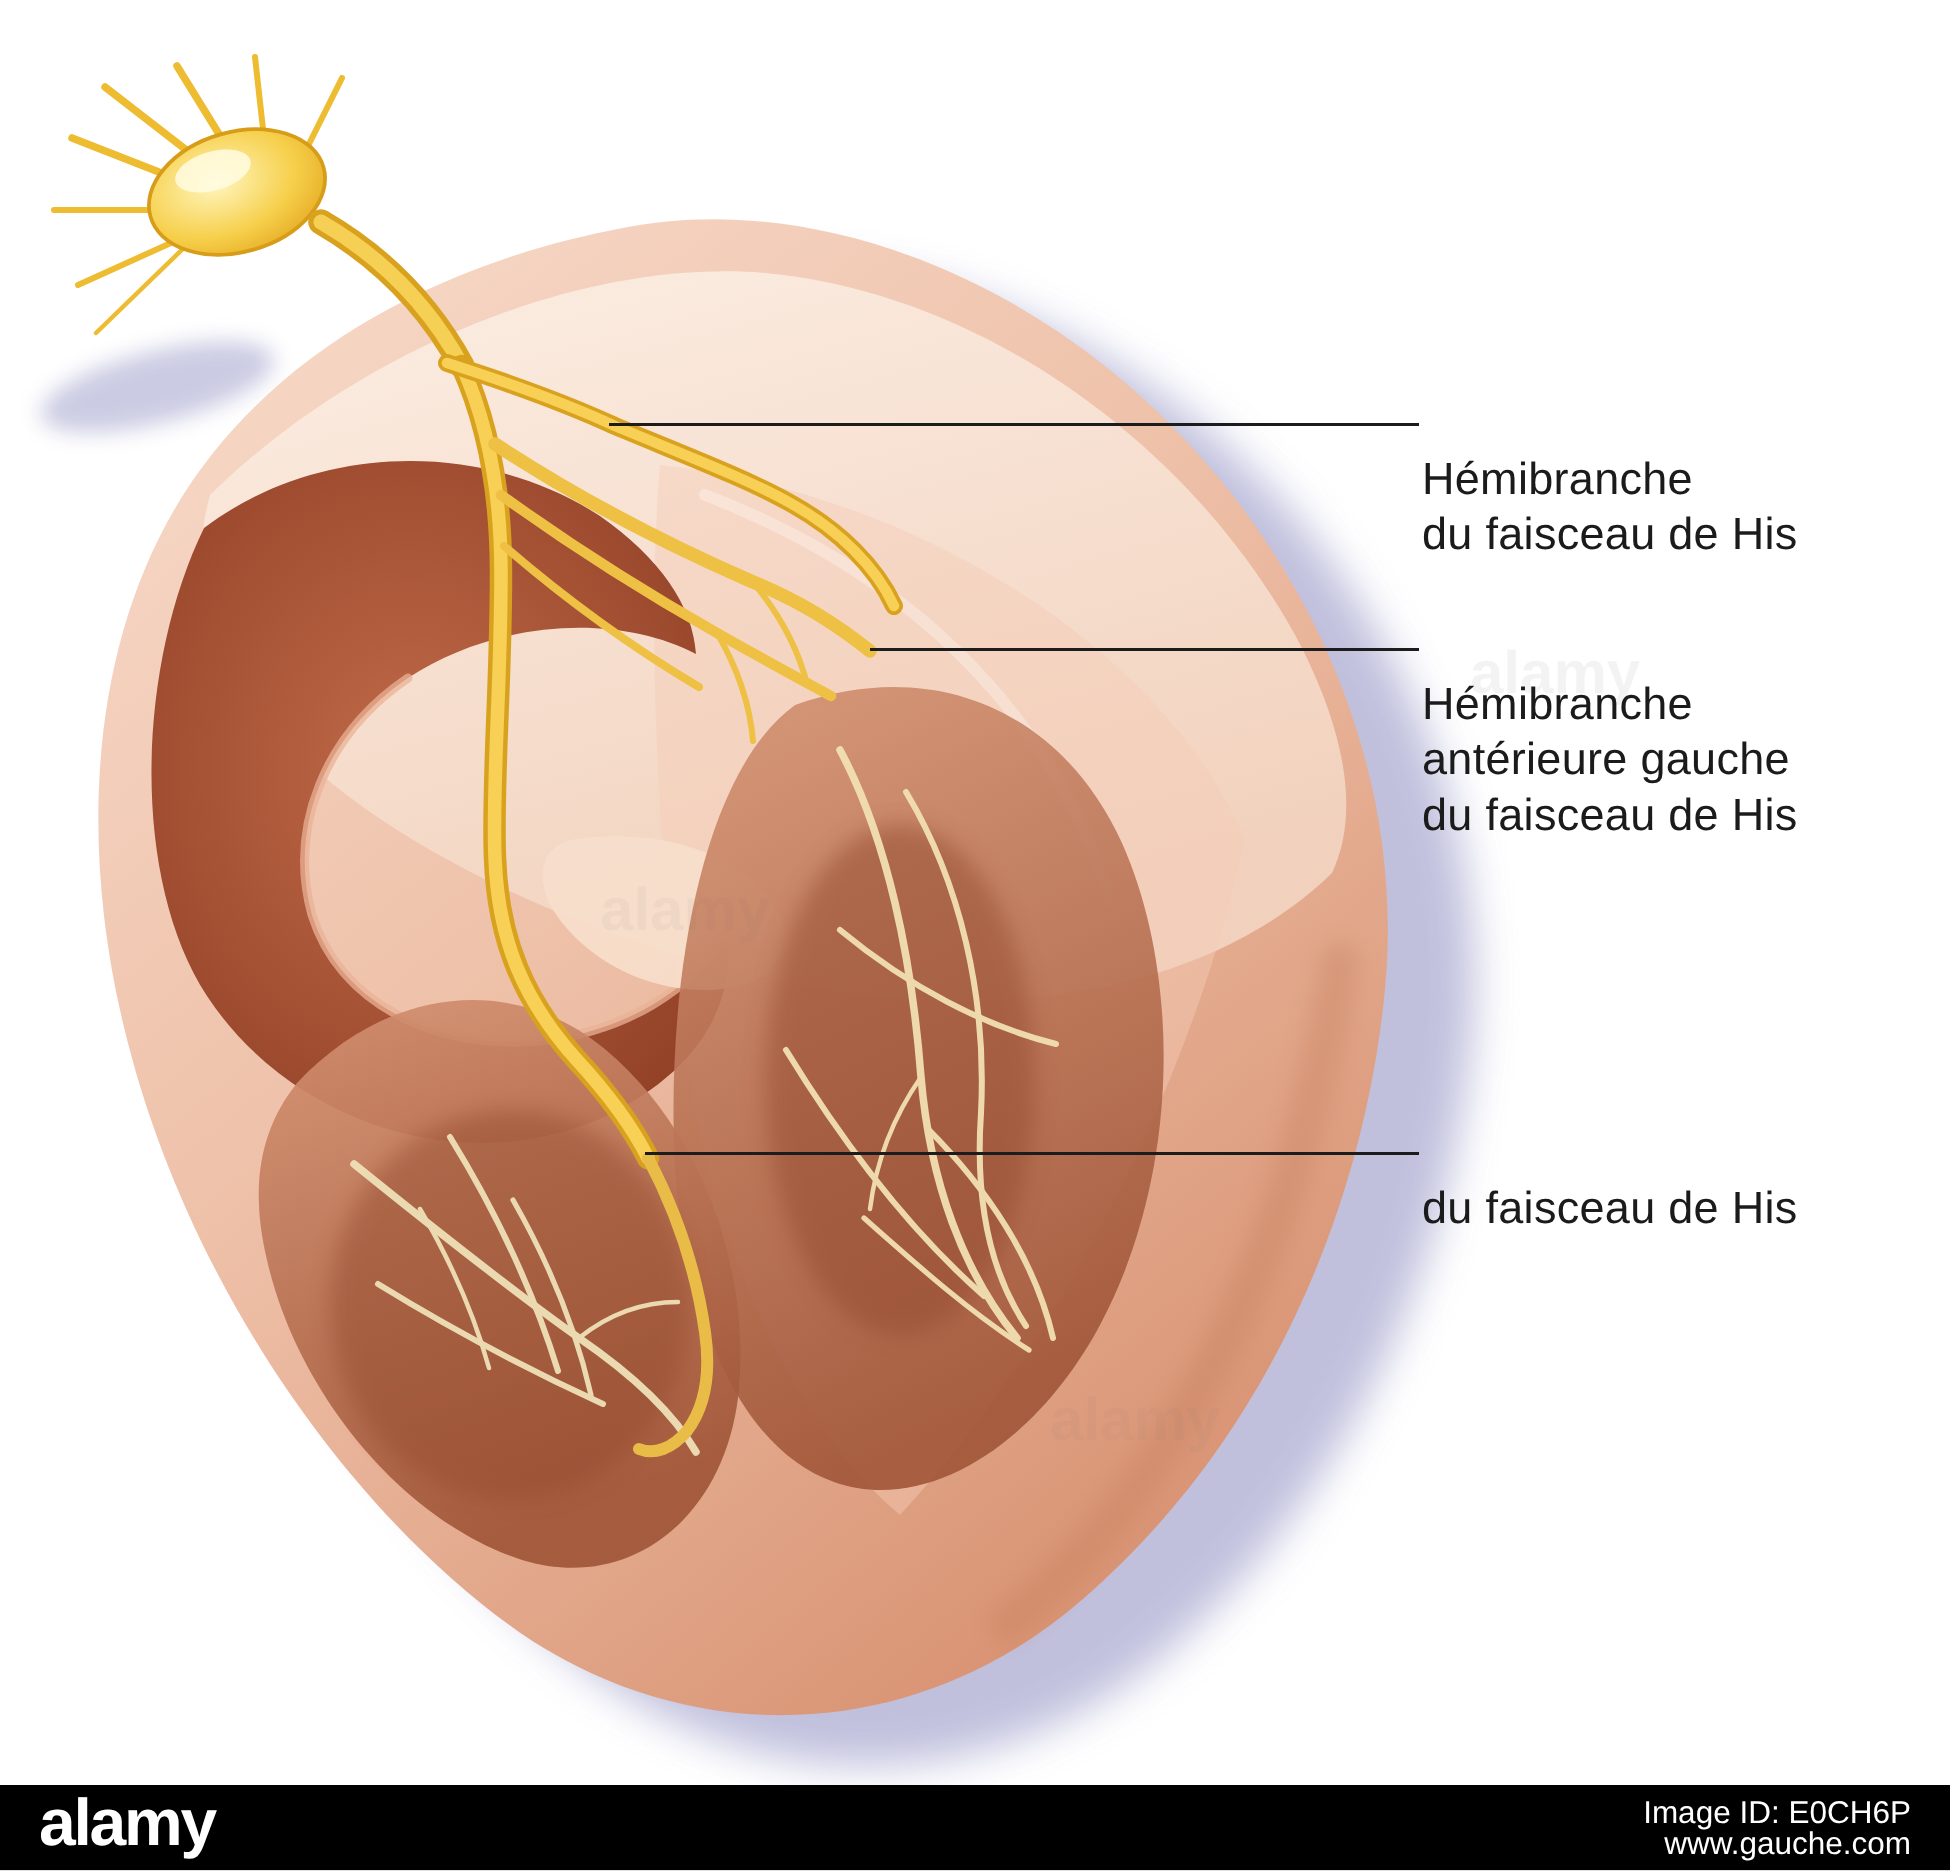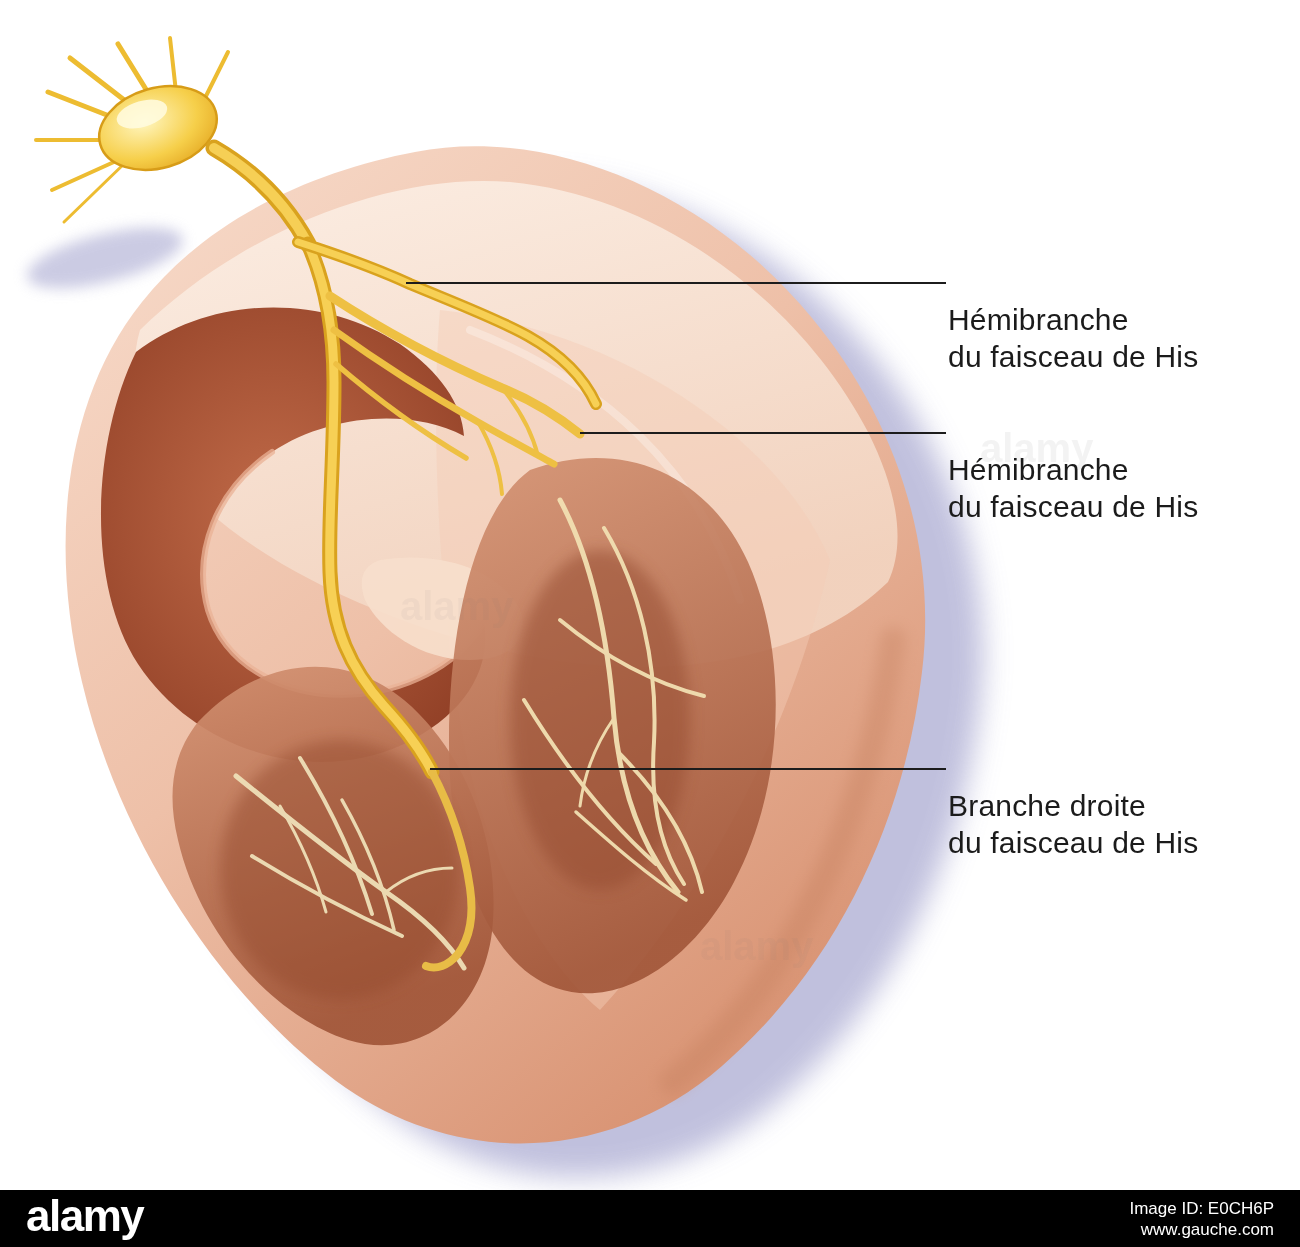--- a/index.html
+++ b/index.html
@@ -9,21 +9,21 @@
   .label{position:absolute;color:#1b1b1b;font-size:30px;line-height:37px;
          font-family:Liberation Sans, sans-serif;letter-spacing:0.2px;margin-top:48px;}
   .label-1{left:948px;top:253px;}
   .label-2{left:948px;top:403px;}
   .label-3{left:948px;top:739px;}
   .footer{position:absolute;left:0;bottom:0;width:1300px;height:57px;background:#000000;
           display:flex;align-items:center;justify-content:space-between;
           padding:0 26px;box-sizing:border-box;}
   .brand{color:#ffffff;font-weight:bold;font-size:44px;letter-spacing:-1.5px;
          transform:translateY(-3px);}
-  .footer-meta{text-align:right;color:#ffffff;font-size:17px;line-height:21px;}
+  .footer-meta{text-align:right;color:#ffffff;font-size:21px;line-height:21px;}
 </style>
 </head>
 <body>
 
 <div class="page">
 
   <div class="art">
     <svg width="1300" height="1190" viewBox="0 0 1300 1190" xmlns="http://www.w3.org/2000/svg">
       <defs>
         <linearGradient id="gBody" x1="0" y1="0" x2="0.7" y2="1">
@@ -161,25 +161,25 @@
     </svg>
   </div>
 
   <div class="label label-1">
     <div>Hémibranche</div>
     <div>du faisceau de His</div>
   </div>
 
   <div class="label label-2">
     <div>Hémibranche</div>
+    <div>antérieure gauche</div>
     <div>du faisceau de His</div>
   </div>
 
   <div class="label label-3">
-    <div>Branche droite</div>
     <div>du faisceau de His</div>
   </div>
 
   <div class="footer">
     <div class="brand">alamy</div>
     <div class="footer-meta">
       <div>Image ID: E0CH6P</div>
       <div>www.gauche.com</div>
     </div>
   </div>

